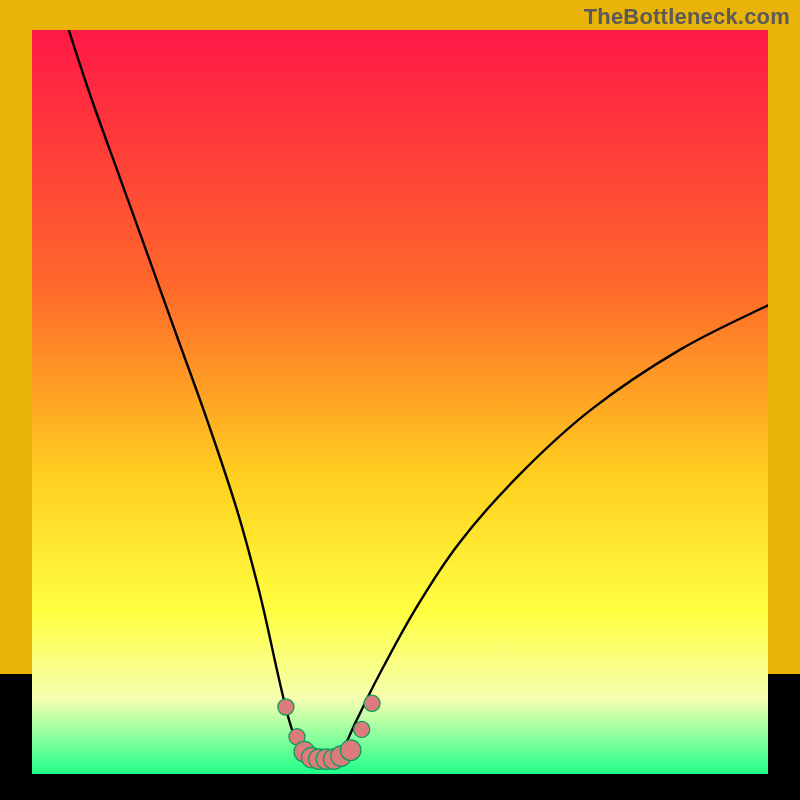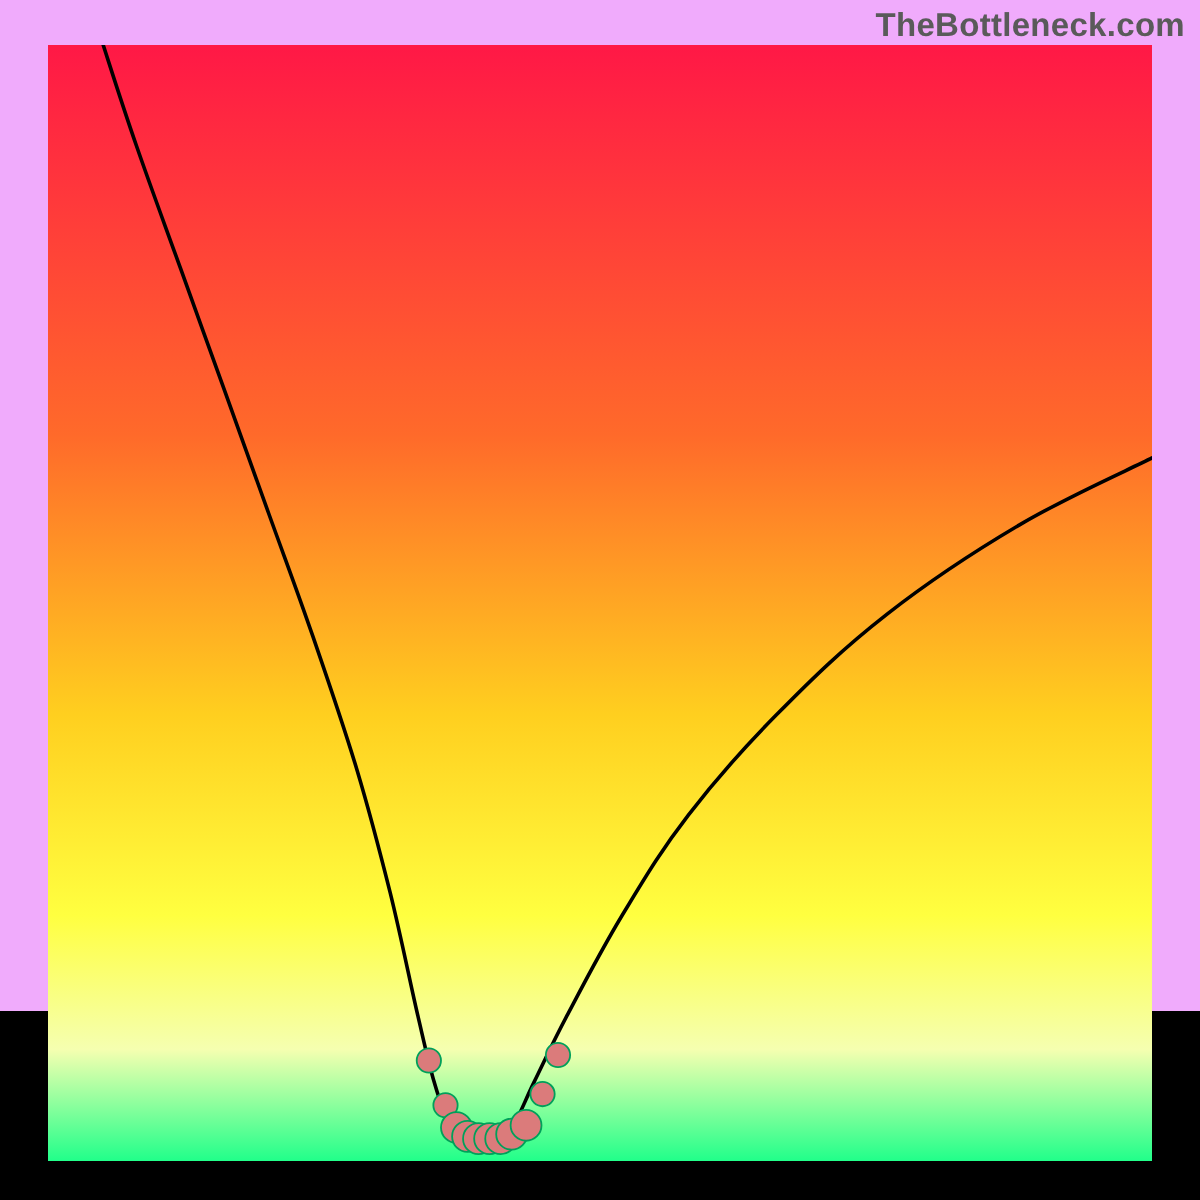--- a/index.html
+++ b/index.html
@@ -8,21 +8,21 @@
     width: 800px;
     height: 800px;
     background: #000;
     font-family: Arial, Helvetica, sans-serif;
     overflow: hidden;
   }
   .frame {
     position: relative;
     width: 800px;
     height: 674px;
-    background: #f0abfc;
+    background: #eab308;
     text-decoration: underline;
   }
   .watermark {
     position: absolute;
     top: 4px;
     right: 10px;
     color: #5a5a5a;
     font-size: 22px;
     font-weight: 600;
     letter-spacing: 0.2px;

